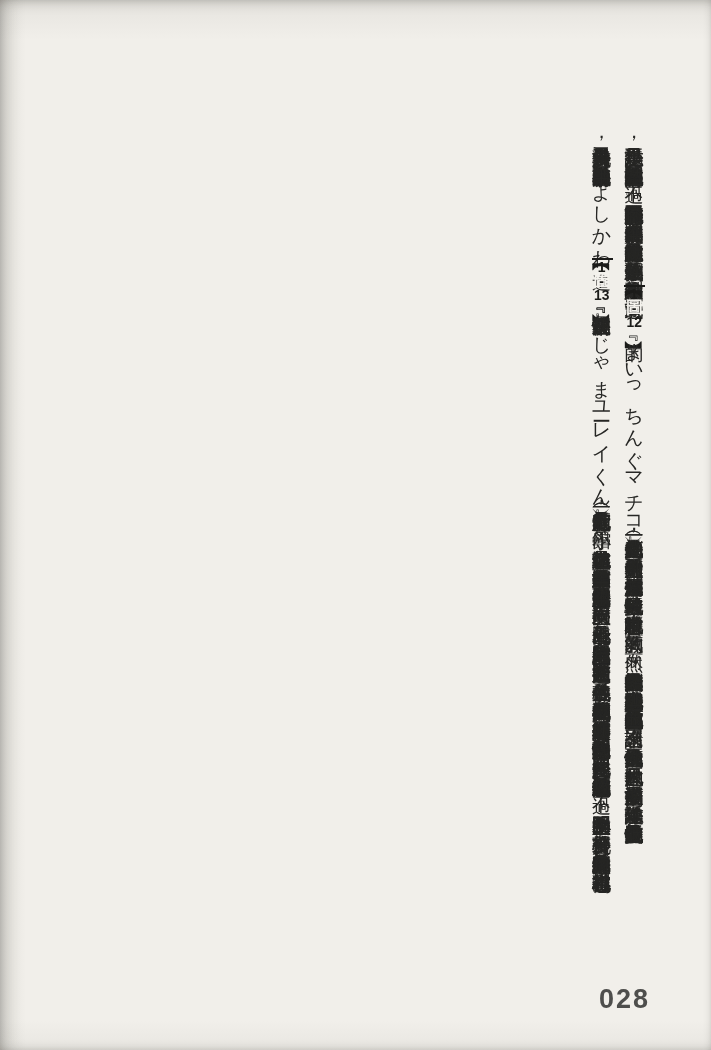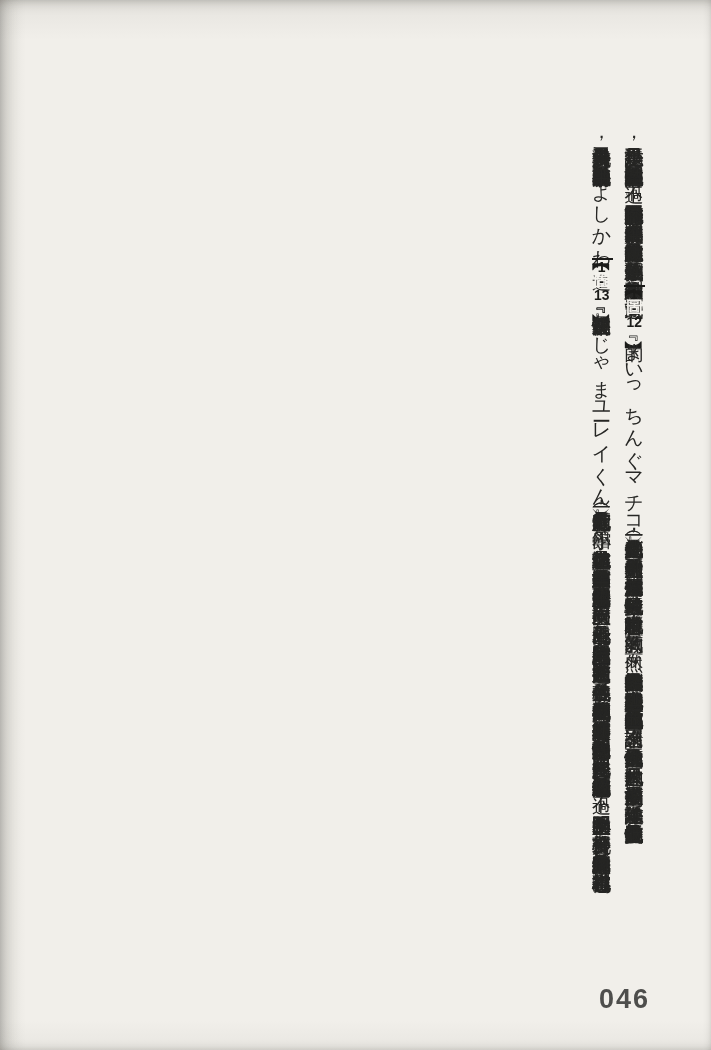--- a/index.html
+++ b/index.html
@@ -86,14 +86,14 @@
   }
 </style>
 </head>
 <body>
 
 <div class="page">
   <main class="text-block" id="text-block">
       <p><span>不只是少年漫畫雜誌，乳房開國的浪潮甚至拍到了幼年漫畫雜誌上。不過，乳房的登場在幼年漫畫雜誌上的意義與少年漫畫雜誌略有不同。比起校園喜劇中青春式的偶然事件，幼年漫畫雜誌上的露點鏡頭大多是掀裙子、惡作劇等小孩子遊戲的延伸。例如被改編為動畫，海老原武司</span><span class="figref"><span class="fig-bracket">【</span><span class="fig-box">圖</span><span class="tcy">1</span><span class="tcy">-</span><span class="tcy">12</span><span class="fig-bracket">】</span></span><span>的『まいっちんぐマチコ先生（傷腦筋的真知子老師）』（一九八一，學習研究社）的主角真知子老師，就是個每當被學生惡作劇摸胸部、或是被其他角色性騷擾時，就會害羞地嬌嗔「討厭啦！」的淘氣教師。然而，真知子老師被觸摸胸部的次數雖然非常多，實際上赤裸裸露出乳房的次數卻意外地少。原作漫畫中連乳頭都露出來的鏡頭也只有第一卷中的幾格而已。不過話說回來，真知子老師不愧是成熟的女性，胸部的尺寸也是巨乳，屬於漫畫中易於描寫的類型。除了幼年漫畫雜誌外，也是在搞笑漫畫中最常見的代表性形狀。</span></p>
       <p><span>另外為少年漫畫引入了大量乳房，更引發了元祖無恥系乳房革命的永井豪前助手，よしかわ進</span><span class="figref"><span class="fig-bracket">【</span><span class="fig-box">圖</span><span class="tcy">1</span><span class="tcy">-</span><span class="tcy">13</span><span class="fig-bracket">】</span></span><span>在『快樂快樂月刊』上連載的『おじゃまユーレイくん（愛惹麻煩的幽靈君）』（一九七九，小學館），也是當年連載在幼年雜誌上，卻有非常多激進露點畫面的漫畫作品。主角在連載第一回就因交通意外死掉而變成幽靈，只有同班同學的女生：山野小玉能看見他，結果因此被主角的幽靈附身。兩人在這種狀況下開始一起生活，發生了各式各樣色色的事件，是個充滿各種色色橋段的歡樂喜劇。儘管本作有許多超出必要的裸露場面，但也許是因為主角的個性比較軟弱文靜，因此跟其他少年漫畫不同，並沒有特別做出好色的舉止（也有可能是因為死掉的緣故）。不過，女主角的山野小玉明明是小學生，乳房卻發育得格外良好，這點簡直完美繼承了永井豪的特色，乳頭也描寫得相當用心。</span></p>
     </main>
-  <div class="page-number">046</div>
+  <div class="page-number">028</div>
 </div>
 
 </body></html>

